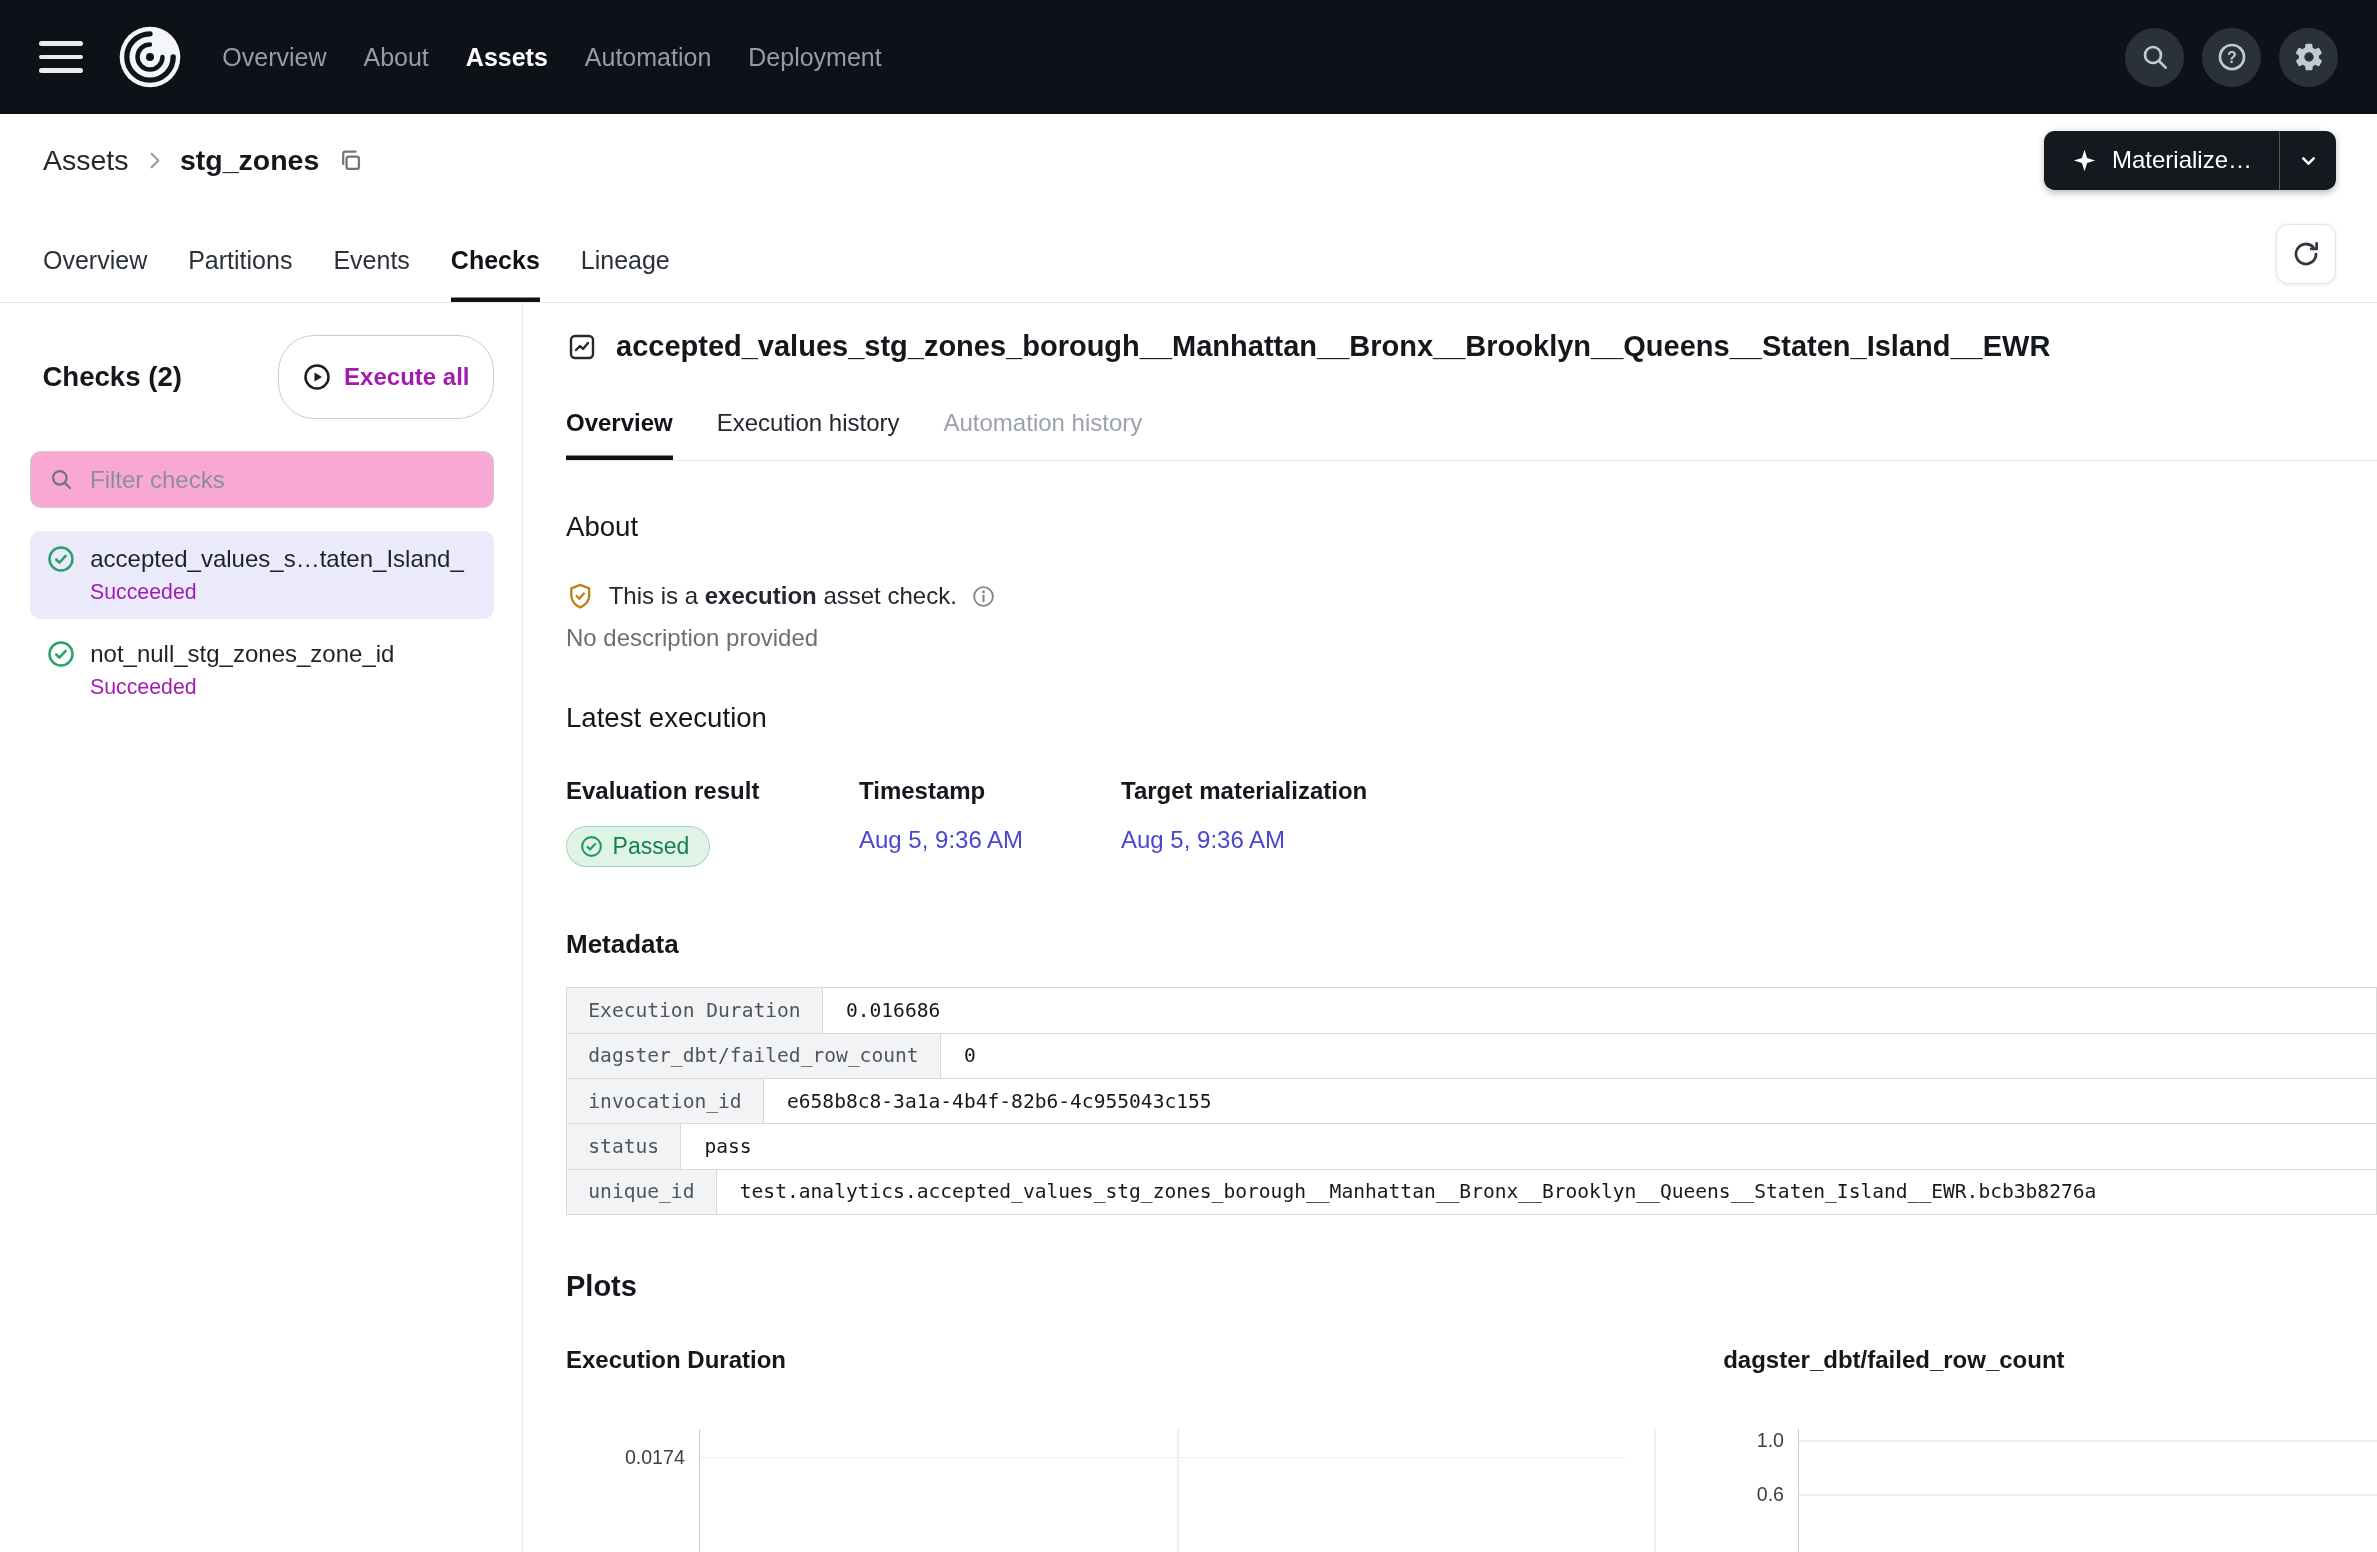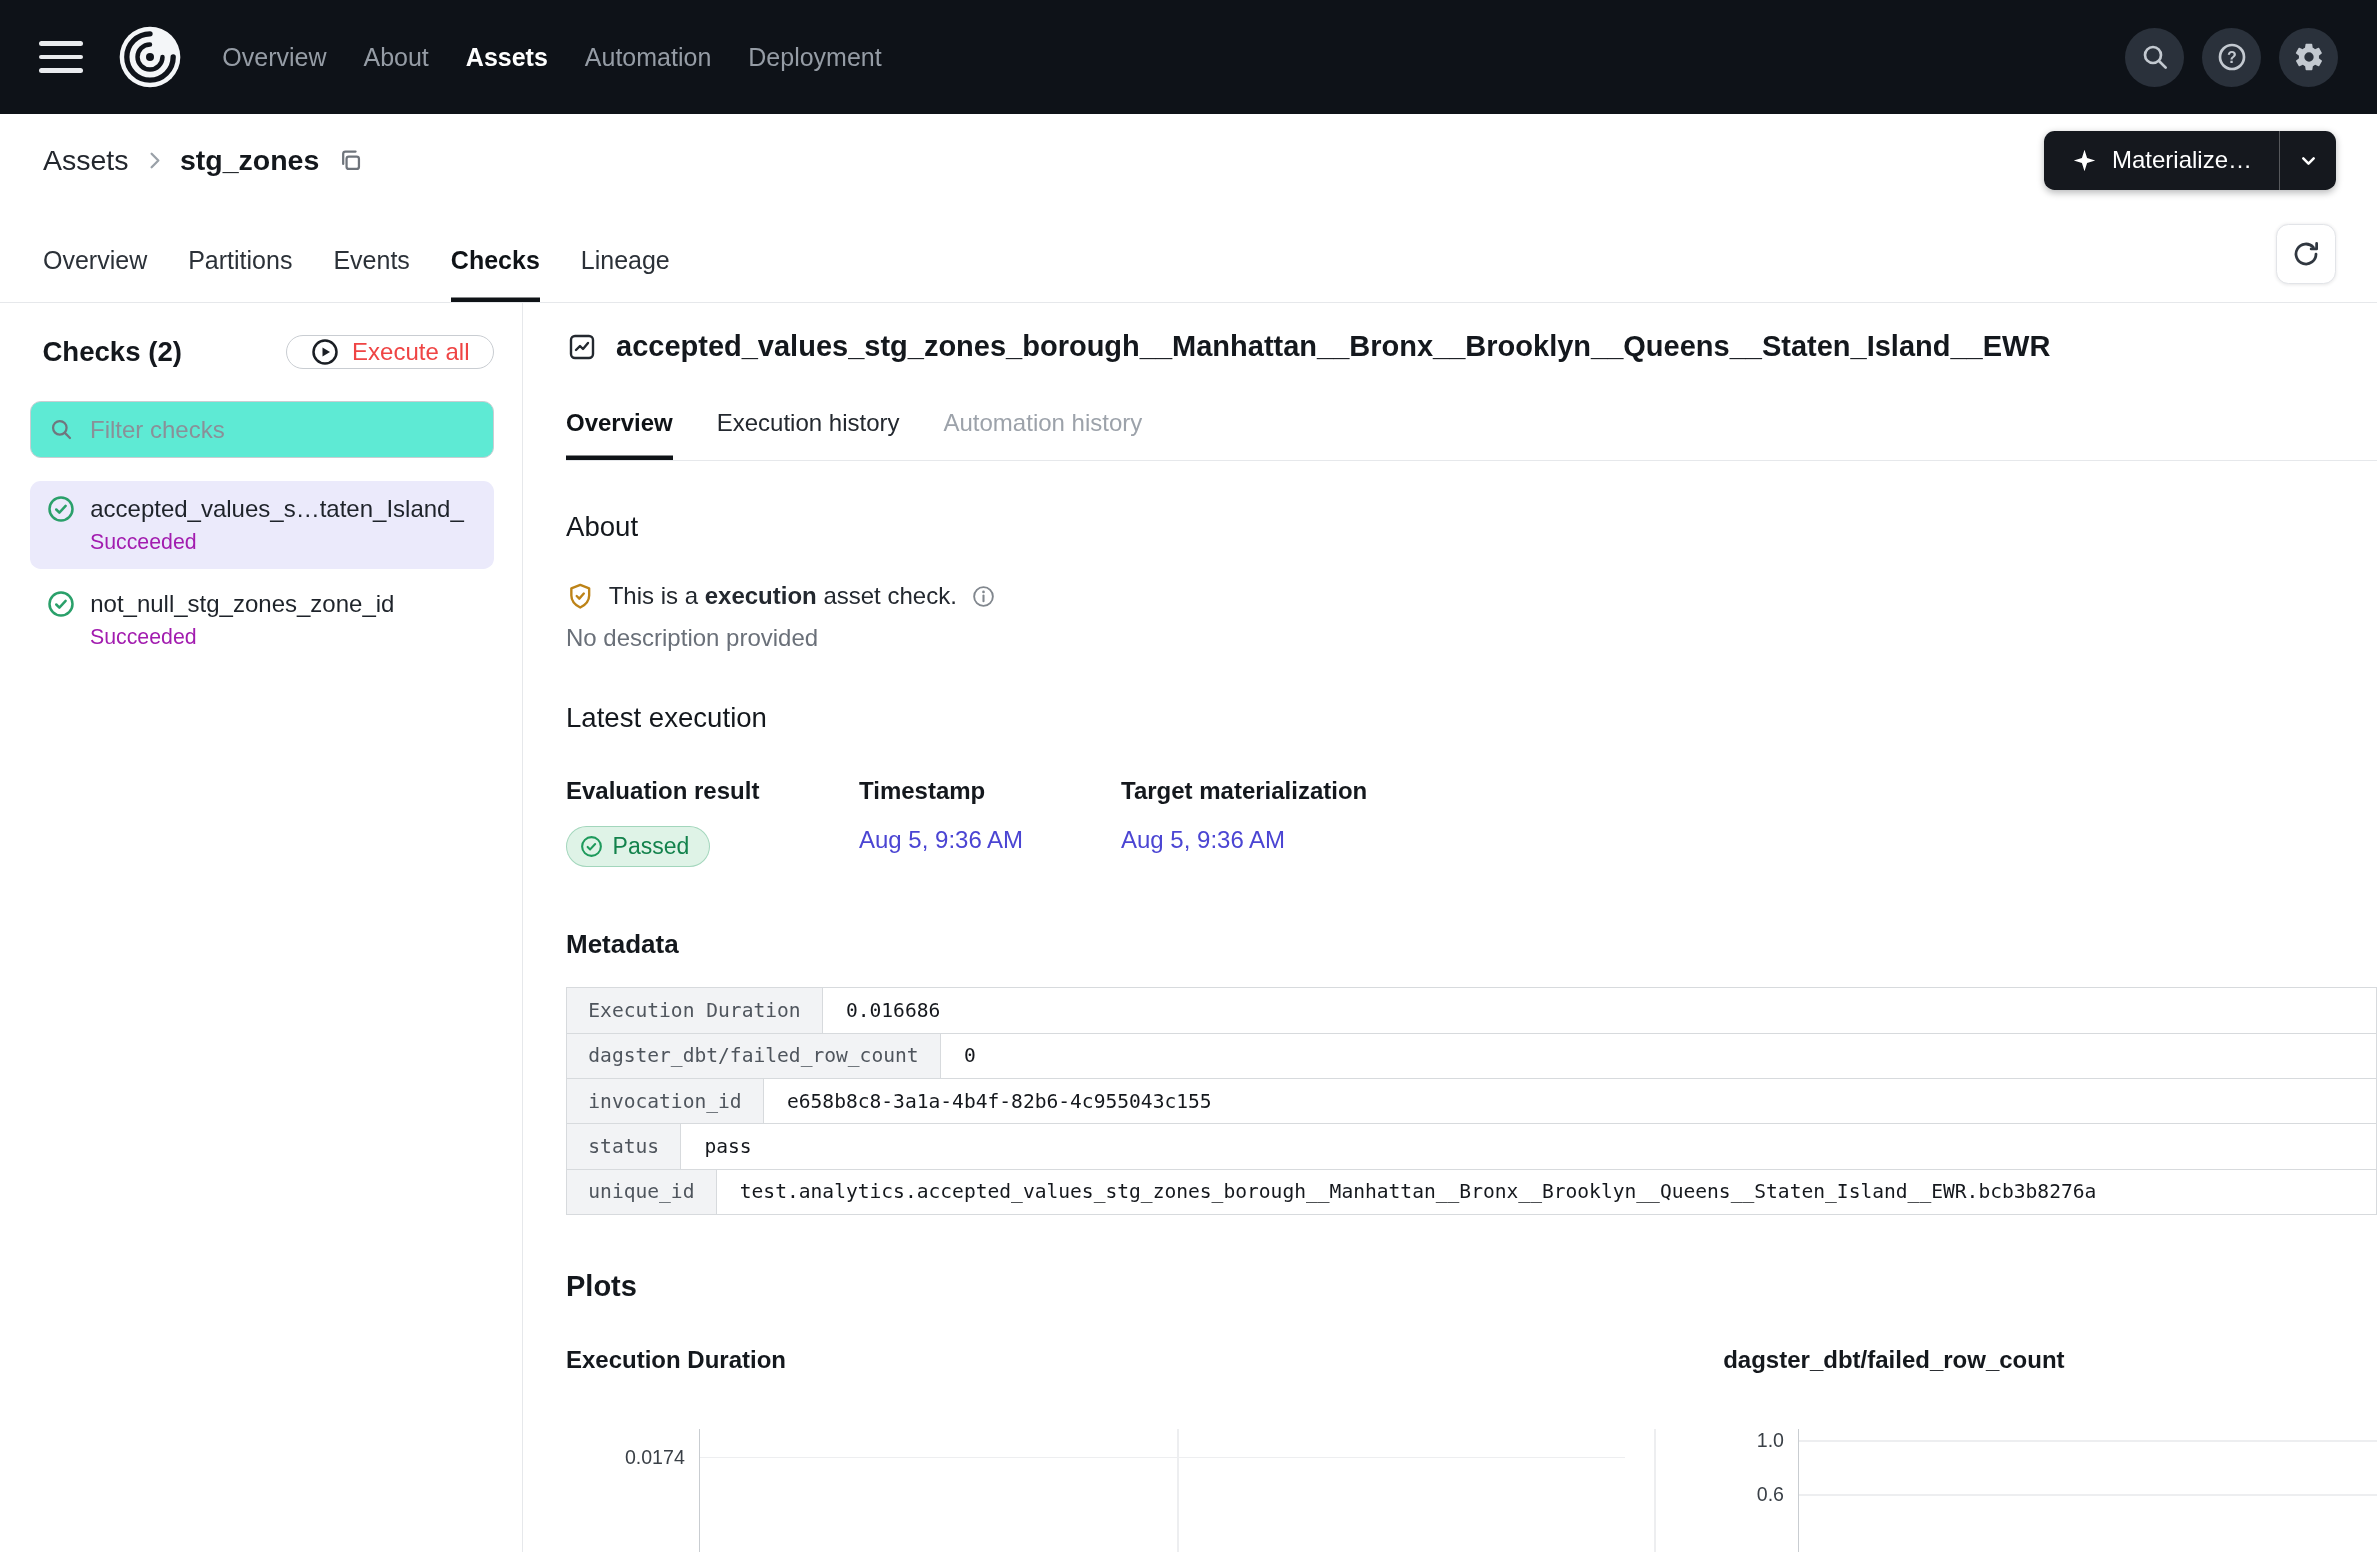--- a/index.html
+++ b/index.html
@@ -49,24 +49,24 @@
     display:flex; align-items:center; justify-content:center; margin-bottom:18px;
     box-shadow:0 0.9px 3.6px rgba(16,20,26,.10); }
 
   
   .content { display:flex; height:1249px; overflow:hidden; }
 
   .sidebar { width:523px; min-width:523px; border-right:0.9px solid #E6E8EB; padding:32px 28.5px 0 30px; }
   .sidebar-header { display:flex; align-items:center; justify-content:space-between; padding-left:12.4px; }
   .sidebar-heading { font-size:27.6px; font-weight:700; color:#14181D; }
   .execute-all { display:flex; align-items:center; gap:12.4px; border:1.8px solid #C9CDD2; border-radius:36px;
-    background:#fff; font-size:24px; font-weight:400; color:#ef4444; padding:1px 23px; }
+    background:#fff; font-size:24px; font-weight:700; color:#a21caf; padding:26px 23px; }
   .filter { position:relative; margin-top:32px; }
   .filter input { width:100%; height:57px; border:1.8px solid #C9CDD2; border-radius:10.7px;
-    padding:0 18px 0 59px; font-size:24px; color:#2B3138; outline:none; font-family:inherit; background:#5eead4; }
+    padding:0 18px 0 59px; font-size:24px; color:#2B3138; outline:none; font-family:inherit; background:#f9a8d4; }
   .filter input::placeholder { color:#8A9098; }
   .filter .filter-icon { position:absolute; left:18px; top:15px; }
   .check-list { list-style:none; margin:23px 0 0; padding:0; display:flex; flex-direction:column; gap:7.1px; }
   .check-item { padding:13.3px 16px; border-radius:10.7px; }
   .check-item.selected { background:#EBEAFB; }
   .check-item-top { display:flex; align-items:center; gap:14.2px; font-size:24px; color:#1E232A; white-space:nowrap; overflow:hidden; }
   .check-item-status { margin:6.2px 0 0 44px; font-size:21.3px; color:#a21caf; }
 
   .main { flex:1; min-width:0; padding:27px 0 0 43px; }
   .check-title-row { display:flex; align-items:center; gap:18px; }

